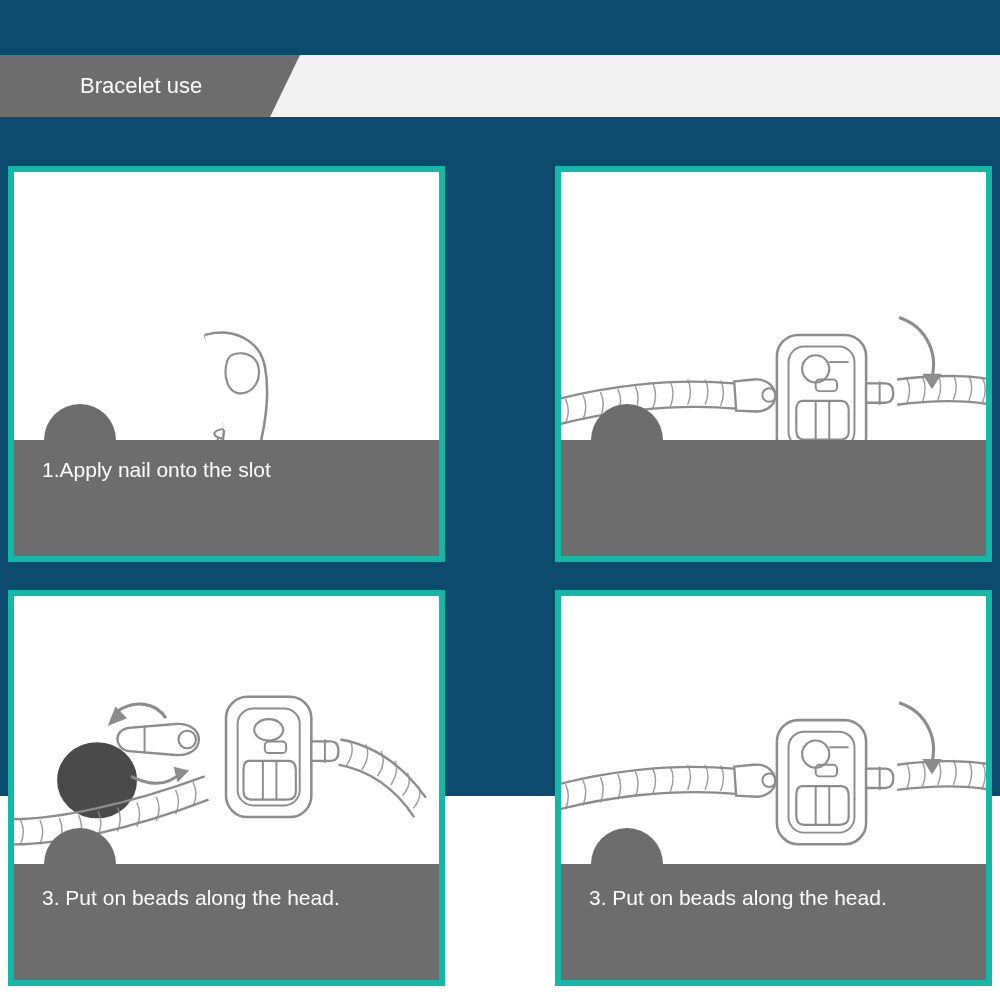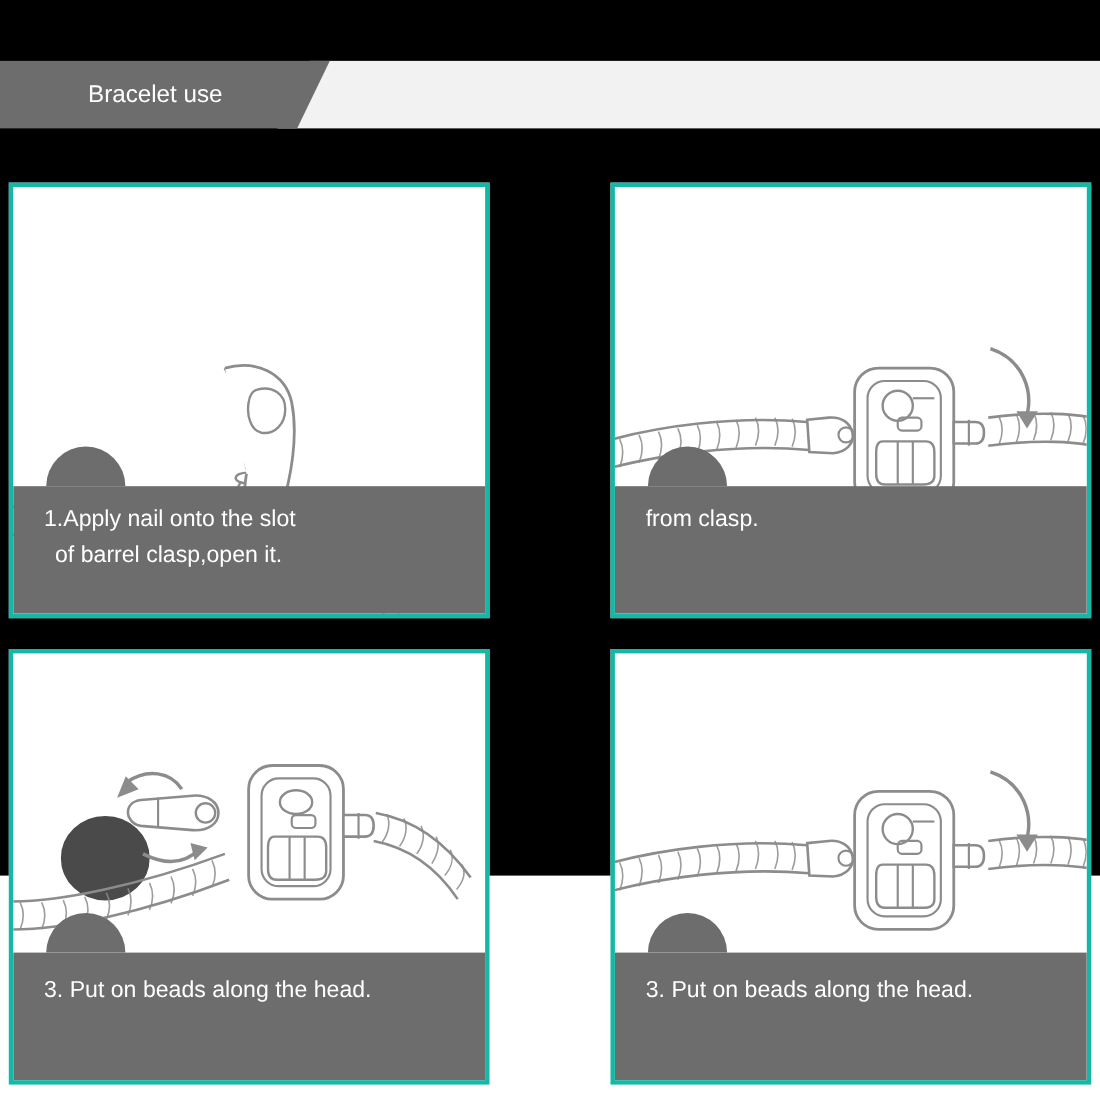--- a/index.html
+++ b/index.html
@@ -12,21 +12,21 @@
     height: 1000px;
     font-family: "Liberation Sans", sans-serif;
     color: #333;
     overflow: hidden;
   }
 
   .page {
     position: relative;
     width: 1000px;
     height: 796px;
-    background: #000000;
+    background: #0c4a6e;
   }
 
   
   .header {
     position: absolute;
     left: 0;
     top: 55px;
     width: 1000px;
     height: 62px;
   }
@@ -66,21 +66,21 @@
     width: 984px;
     height: 820px;
     display: grid;
     grid-template-columns: 437px 437px;
     grid-template-rows: 396px 396px;
     column-gap: 110px;
     row-gap: 28px;
   }
   .panel {
     position: relative;
-    border: 4px solid #14b8a6;
+    border: 6px solid #14b8a6;
     background: #ffffff;
     overflow: hidden;
   }
   .panel-art {
     position: absolute;
     left: 0;
     top: 0;
     width: 100%;
     height: 100%;
   }
@@ -181,21 +181,20 @@
             <path d="M330 337 C 334 346, 331 355, 325 362"></path>
             <path d="M342 348 C 346 358, 343 366, 337 373"></path>
             <path d="M352 361 C 356 370, 353 379, 347 386"></path>
             <path d="M361 374 C 365 382, 362 390, 357 396"></path>
           </g>
         </g>
       </svg>
       <div class="cap-bump"></div>
       <div class="caption two-line">
         <span class="cap-line">1.Apply nail onto the slot</span>
-        <span class="cap-line indent">of barrel clasp,open it.</span>
       </div>
     </div>
 
     <div class="panel">
       <svg class="panel-art" viewBox="0 0 437 396">
         <g fill="none" stroke="#8c8c8c" stroke-width="2.4">
 
           <path d="M-10 236 C 40 222, 110 212, 178 218"></path>
           <path d="M-10 262 C 42 248, 112 238, 180 244"></path>
           <g stroke-width="1.5" opacity="0.85">
@@ -239,21 +238,20 @@
             <path d="M420 210 C 424 218, 424 226, 420 236"></path>
             <path d="M434 212 C 438 220, 438 228, 434 238"></path>
           </g>
 
           <path d="M348 150 C 378 160, 390 190, 380 218" stroke-width="3.2"></path>
           <path d="M372 208 L 382 224 L 392 208 Z" fill="#8c8c8c" stroke="none"></path>
         </g>
       </svg>
       <div class="cap-bump"></div>
       <div class="caption two-line">
-        <span class="cap-line">from clasp.</span>
       </div>
     </div>
 
     <div class="panel">
       <svg class="panel-art" viewBox="0 0 437 396">
         <g fill="none" stroke="#8c8c8c" stroke-width="2.4">
 
           <ellipse cx="85" cy="190" rx="40" ry="38" fill="#4a4a4a" stroke="#4a4a4a"></ellipse>
 
           <path d="M118 136 L 166 132 C 180 131, 190 138, 190 148 C 190 158, 180 165, 166 164 L 118 160

